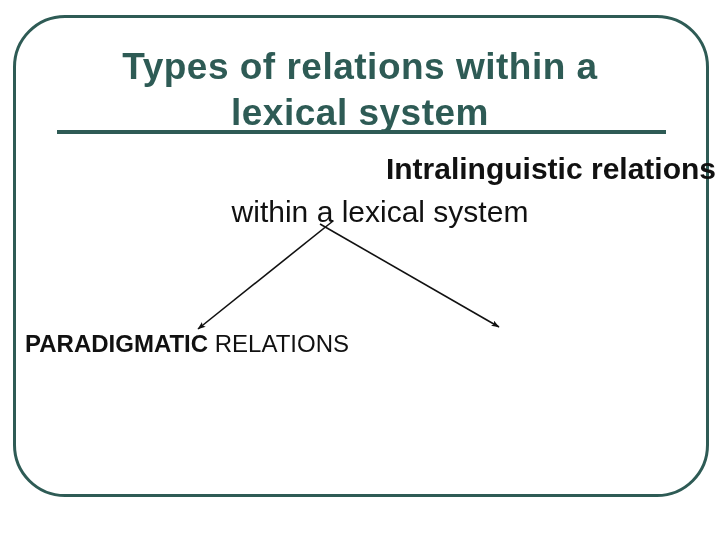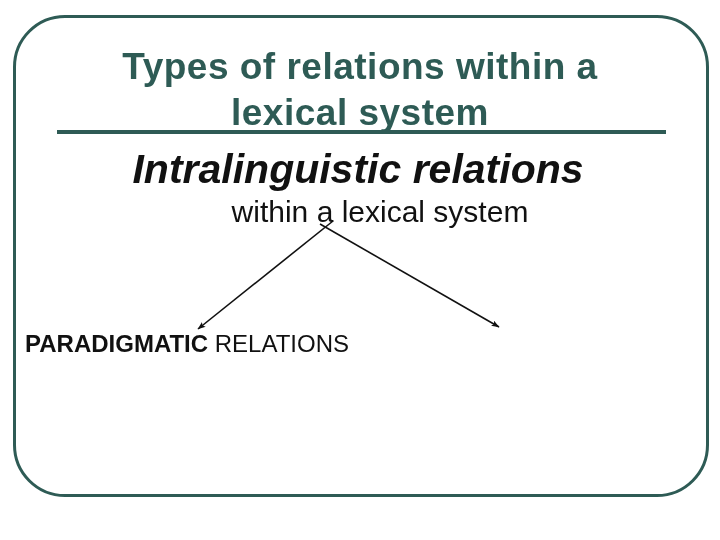--- a/index.html
+++ b/index.html
@@ -47,26 +47,25 @@
     top: 130px;
     width: 609px;
     height: 4px;
     background: #2E5B55;
   }
   .subtitle-line1 {
     position: absolute;
     left: 0;
     right: 4px;
     top: 152px;
-    text-align: center;
-    font-size: 41px;
+    text-align: right;
+    font-size: 30px;
     line-height: 34px;
     font-weight: bold;
     color: #111111;
-    font-style: italic;
   }
   .subtitle-line2 {
     position: absolute;
     left: 0;
     right: 4px;
     top: 195px;
     text-align: center;
     font-size: 30px;
     line-height: 34px;
     font-weight: normal;

